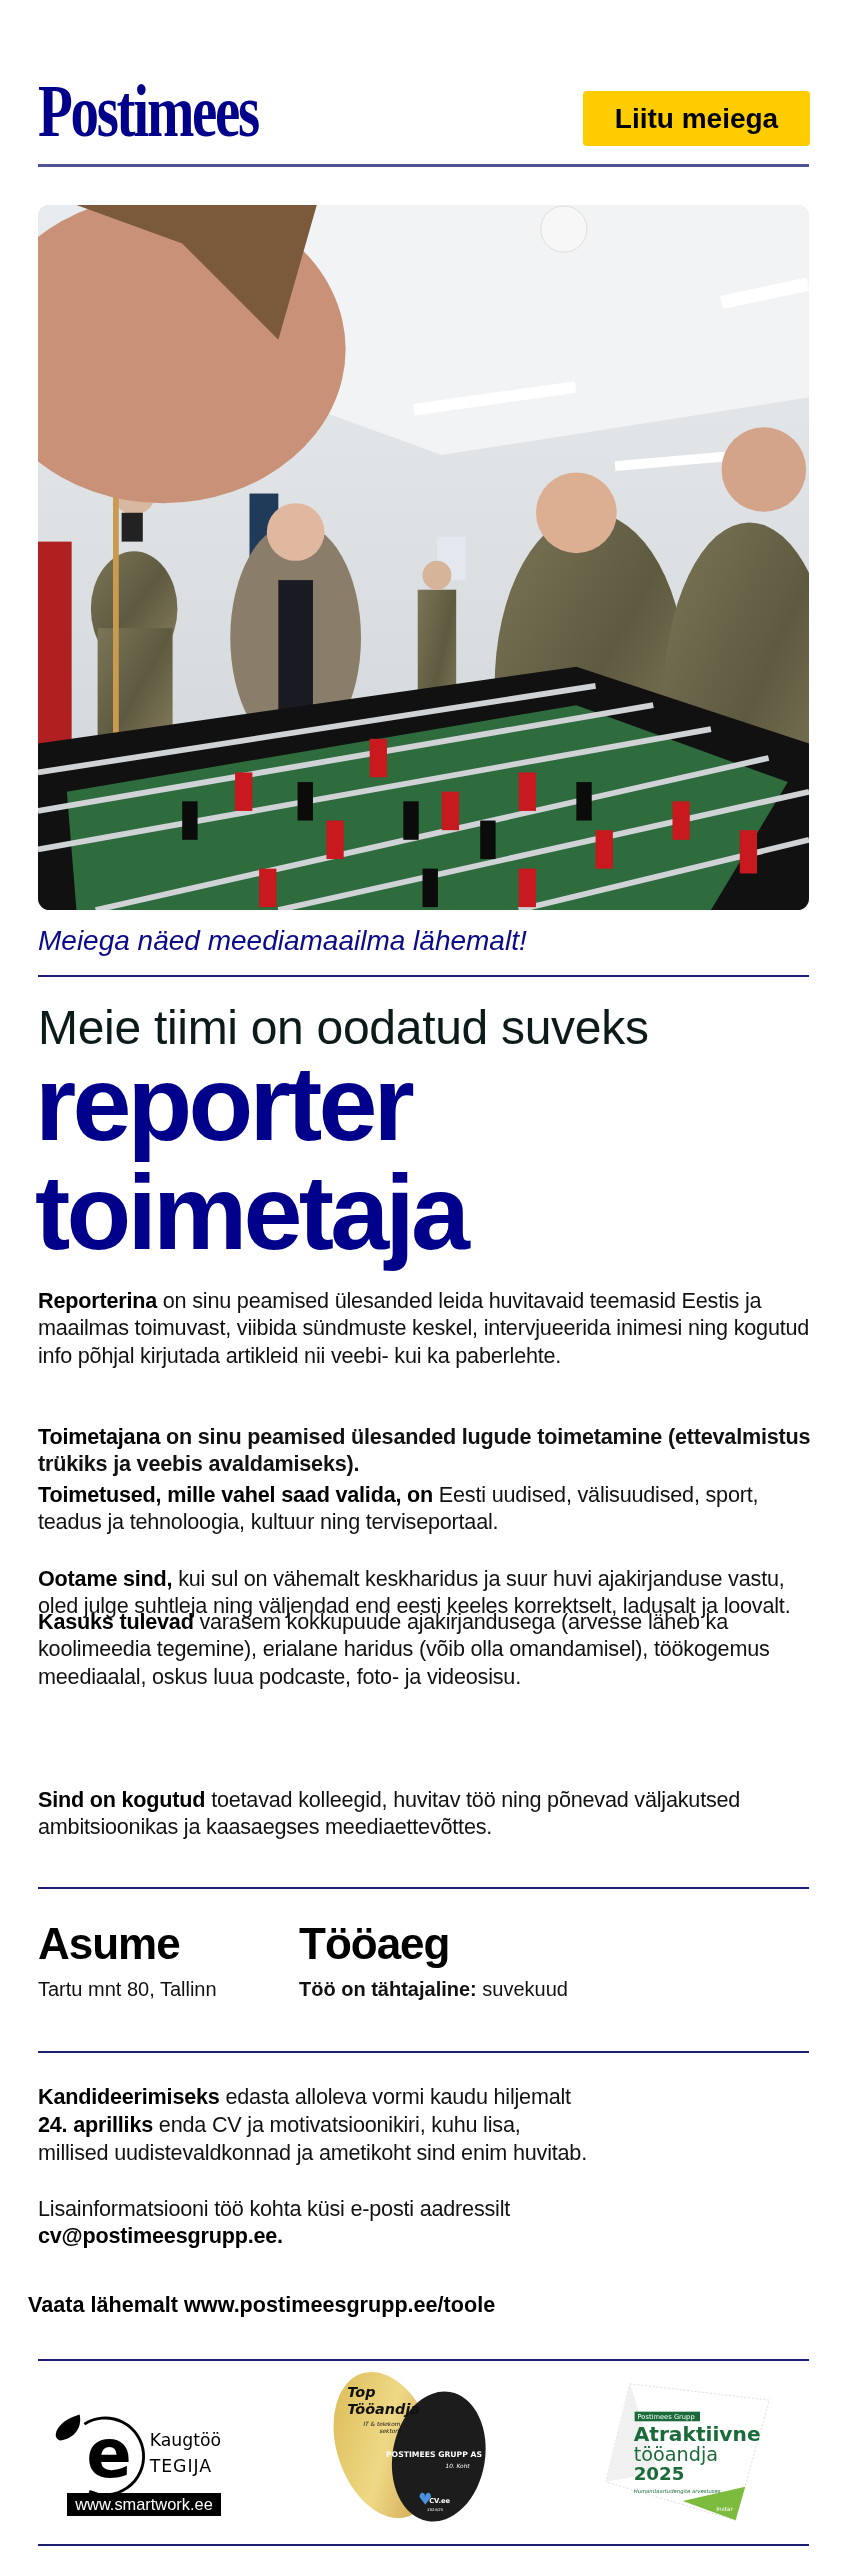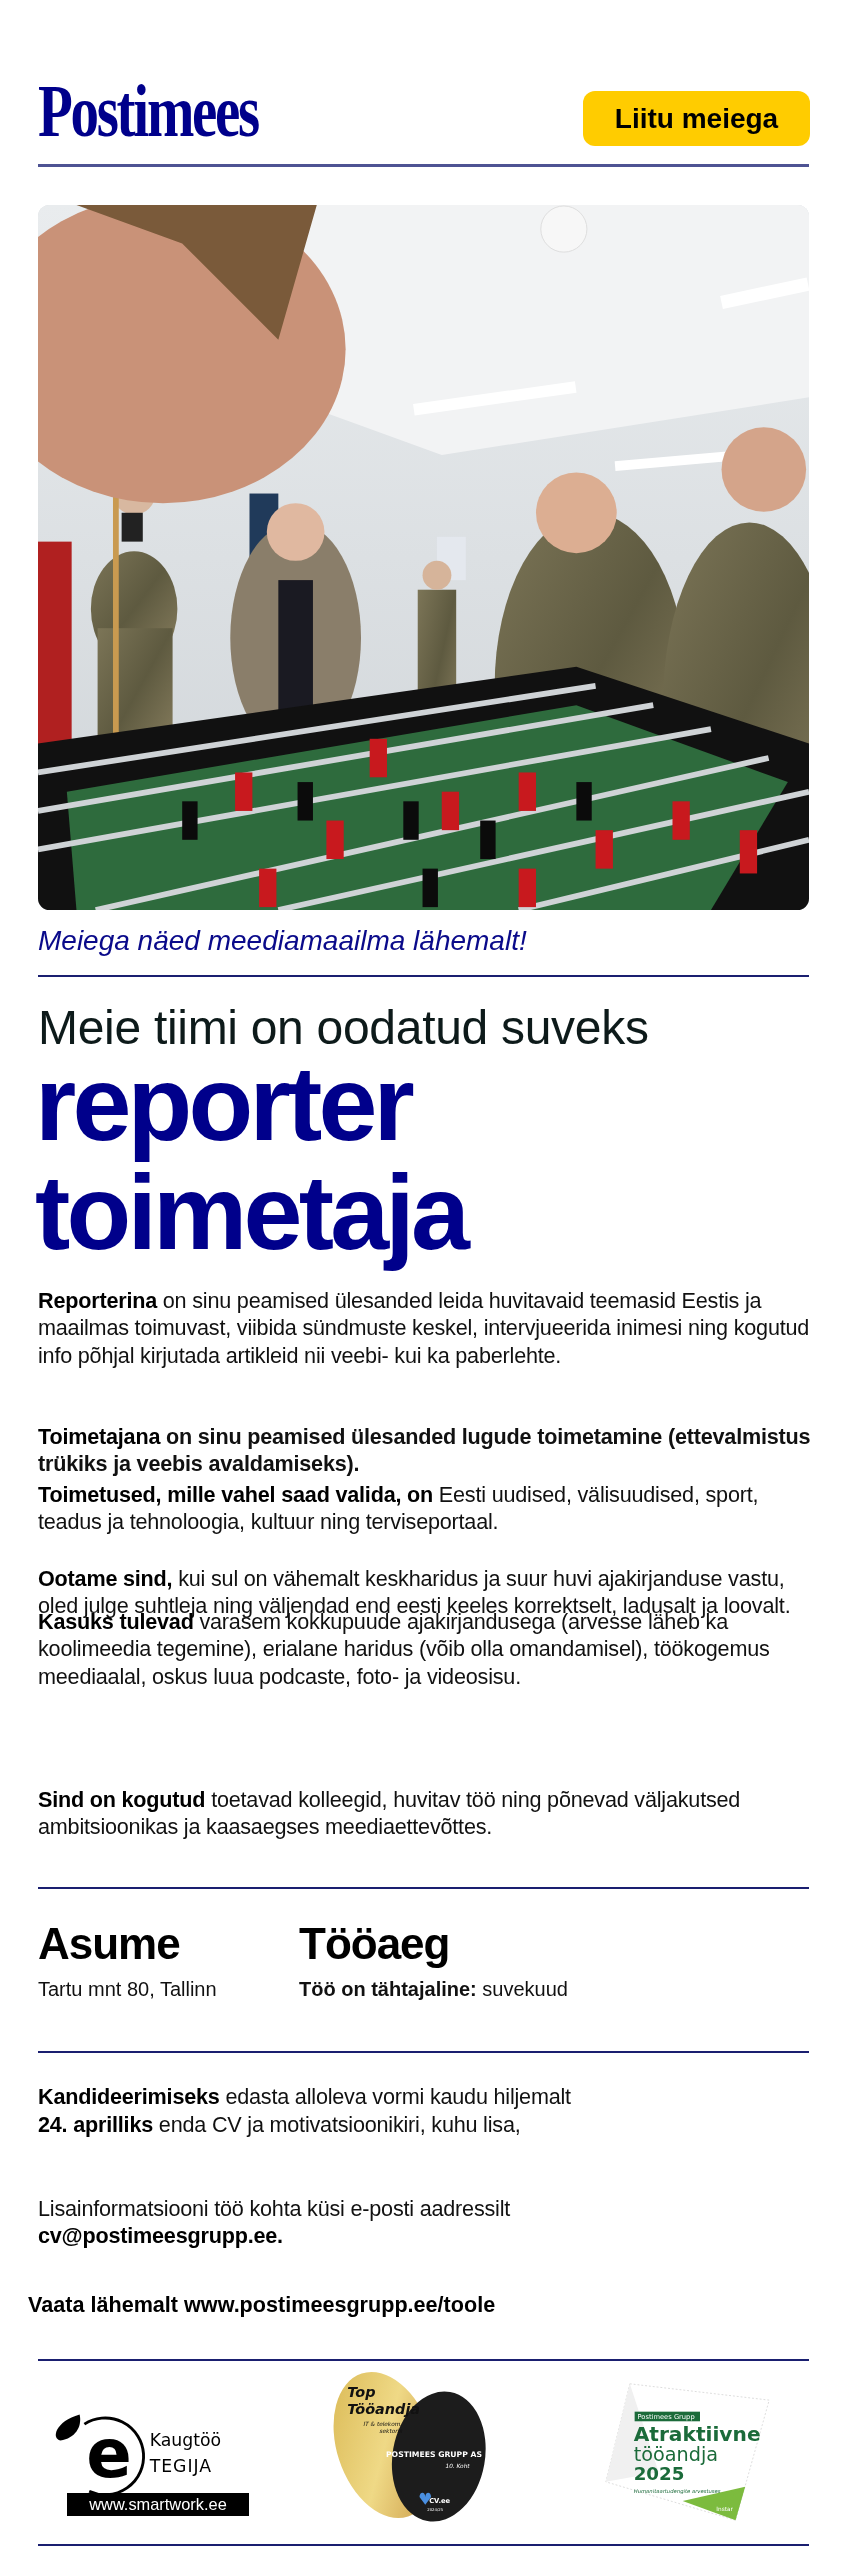--- a/index.html
+++ b/index.html
@@ -21,21 +21,21 @@
     font-size: 73px;
     color: #00008b;
     letter-spacing: -2.9px;
     transform: scaleX(0.78);
     transform-origin: left top;
     line-height: 1;
   }
   .join-btn {
     left: 583px; top: 91px; width: 227px; height: 55px;
     background: #ffcc00;
-    border-radius: 12px;
+    border-radius: 4px;
     display: flex; align-items: center; justify-content: center;
     font-weight: bold; font-size: 28px; color: #000;
     cursor: pointer;
   }
   .rule {
     left: 38px; width: 771px; height: 1.9px;
     background: #1a1f70;
   }
   .rule.light { background: #4e5393; height: 2.9px; }
 
@@ -78,21 +78,21 @@
   .info-h {
     font-weight: bold; font-size: 44px; color: #000; letter-spacing: -1px; line-height: 1;
   }
   .info-t { font-size: 20px; color: #111; margin-top: 11.5px; }
 
   .cta { font-weight: bold; font-size: 21.6px; color: #000; }
 
   
   .smart { left: 46px; top: 2400px; width: 192px; height: 125px; }
   .smart-url {
-    left: 67px; top: 2493px; width: 182px; height: 23px;
+    left: 67px; top: 2493px; width: 154px; height: 23px;
     background: #000; color: #fff; font-size: 16.4px;
     display: flex; align-items: center; justify-content: center;
   }
   .top-badge { left: 325px; top: 2368px; width: 164px; height: 154px; }
   .attr-badge { left: 601px; top: 2376px; width: 173px; height: 154px; }
 </style>
 </head>
 <body>
 
 <div class="abs logo">Postimees</div>
@@ -212,20 +212,21 @@
 <div class="abs" style="left:299px; top:1922px;">
   <div class="info-h">Tööaeg</div>
   <div class="info-t"><b>Töö on tähtajaline:</b><span> suvekuud</span></div>
 </div>
 
 <div class="abs rule" style="top:2051px;"></div>
 
 <div class="abs para" style="top:2083px; line-height:28px;">
   <b>Kandideerimiseks</b><span> edasta alloleva vormi kaudu hiljemalt</span><br>
   <b>24. aprilliks</b><span> enda CV ja motivatsioonikiri, kuhu lisa,</span><br>
+  <span>millised uudistevaldkonnad ja ametikoht sind enim huvitab.</span>
 </div>
 <div class="abs para" style="top:2195px;">
   <span>Lisainformatsiooni töö kohta küsi e-posti aadressilt</span><br>
   <b>cv@postimeesgrupp.ee.</b>
 </div>
 <div class="abs cta" style="left:28px; top:2292px;">Vaata lähemalt www.postimeesgrupp.ee/toole</div>
 
 <div class="abs rule" style="top:2359px;"></div>
 
 <div class="abs smart">

